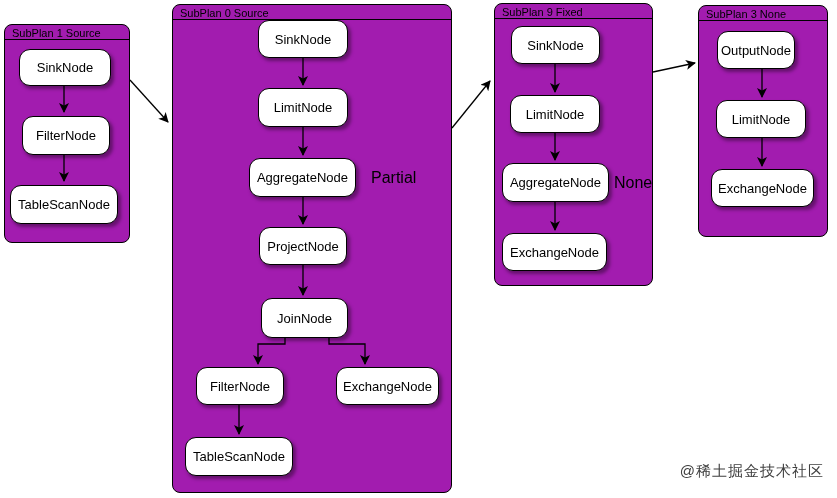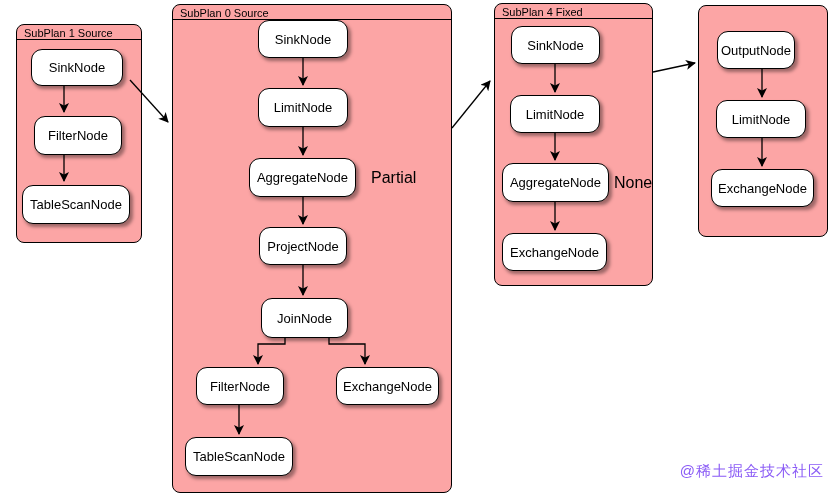--- a/index.html
+++ b/index.html
@@ -9,21 +9,21 @@
     position: relative;
     width: 837px;
     height: 498px;
     background: #ffffff;
     overflow: hidden;
   }
   .group {
     position: absolute;
     border: 1.4px solid #000;
     border-radius: 8px;
-    background: #fca5a5;
+    background: #a21caf;
   }
   .group-title {
     height: 15px;
     line-height: 14px;
     font-size: 11px;
     padding-left: 7px;
     padding-top: 1px;
     border-bottom: 1.2px solid #000;
     white-space: nowrap;
     overflow: hidden;
@@ -46,71 +46,72 @@
     font-size: 16px;
     white-space: nowrap;
     z-index: 2;
   }
   .watermark {
     position: absolute;
     right: 13px;
     bottom: 17px;
     font-size: 15px;
     letter-spacing: 1px;
-    color: #8b5cf6;
+    color: #404040;
     z-index: 3;
   }
   svg.edges {
     position: absolute;
     left: 0; top: 0;
     width: 837px; height: 498px;
     z-index: 4;
     pointer-events: none;
   }
   svg.edges line, svg.edges polyline {
     stroke: #000;
     stroke-width: 1.3;
     fill: none;
   }
 </style>
 </head>
 <body>
 
 <div class="canvas">
 
-  <div class="group" style="left:16px; top:24px; width:126px; height:219px;">
+  <div class="group" style="left:4px; top:24px; width:126px; height:219px;">
     <div class="group-title">SubPlan 1 Source</div>
     <div class="node" style="left:14px; top:24px; width:92px; height:37px;">SinkNode</div>
     <div class="node" style="left:17px; top:91px; width:88px; height:39px;">FilterNode</div>
     <div class="node" style="left:5px; top:160px; width:108px; height:39px;">TableScanNode</div>
   </div>
 
   <div class="group" style="left:172px; top:4px; width:280px; height:489px;">
     <div class="group-title">SubPlan 0 Source</div>
     <div class="node" style="left:85px; top:15px; width:90px; height:38px;">SinkNode</div>
     <div class="node" style="left:85px; top:83px; width:90px; height:39px;">LimitNode</div>
     <div class="node" style="left:76px; top:153px; width:107px; height:39px;">AggregateNode</div>
     <div class="annotation" style="left:198px; top:164px;">Partial</div>
     <div class="node" style="left:86px; top:222px; width:88px; height:38px;">ProjectNode</div>
     <div class="node" style="left:88px; top:293px; width:87px; height:40px;">JoinNode</div>
     <div class="node" style="left:23px; top:362px; width:88px; height:38px;">FilterNode</div>
     <div class="node" style="left:163px; top:362px; width:103px; height:38px;">ExchangeNode</div>
     <div class="node" style="left:12px; top:432px; width:108px; height:39px;">TableScanNode</div>
   </div>
 
   <div class="group" style="left:494px; top:3px; width:159px; height:283px;">
-    <div class="group-title">SubPlan 4 Fixed</div>
+    <div class="group-title">SubPlan 9 Fixed</div>
     <div class="node" style="left:16px; top:22px; width:89px; height:38px;">SinkNode</div>
     <div class="node" style="left:15px; top:91px; width:90px; height:38px;">LimitNode</div>
     <div class="node" style="left:7px; top:159px; width:107px; height:39px;">AggregateNode</div>
     <div class="annotation" style="left:119px; top:170px;">None</div>
     <div class="node" style="left:7px; top:229px; width:105px; height:38px;">ExchangeNode</div>
   </div>
 
   <div class="group" style="left:698px; top:5px; width:130px; height:232px;">
+    <div class="group-title">SubPlan 3 None</div>
     <div class="node" style="left:18px; top:25px; width:78px; height:38px;">OutputNode</div>
     <div class="node" style="left:17px; top:94px; width:90px; height:38px;">LimitNode</div>
     <div class="node" style="left:12px; top:163px; width:103px; height:38px;">ExchangeNode</div>
   </div>
 
   <svg class="edges" viewBox="0 0 837 498">
     <defs>
       <marker id="ah" markerWidth="12" markerHeight="12" refX="9" refY="5" orient="auto" markerUnits="userSpaceOnUse">
         <path d="M0,0 L10,5 L0,10 L2.6,5 Z" fill="#000"></path>
       </marker>

